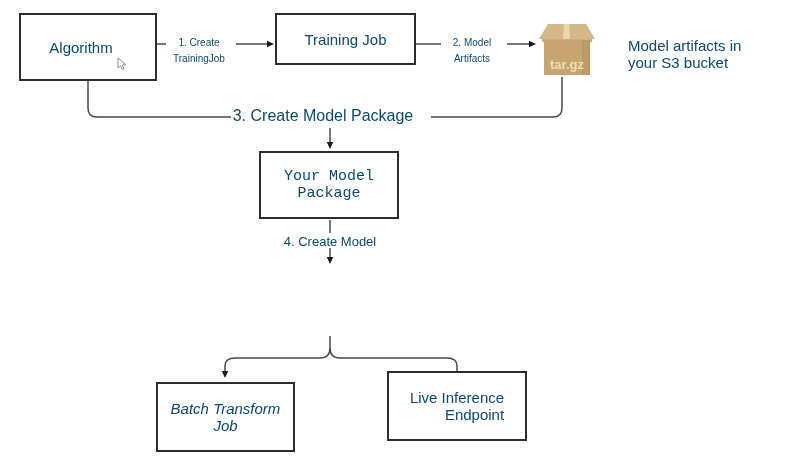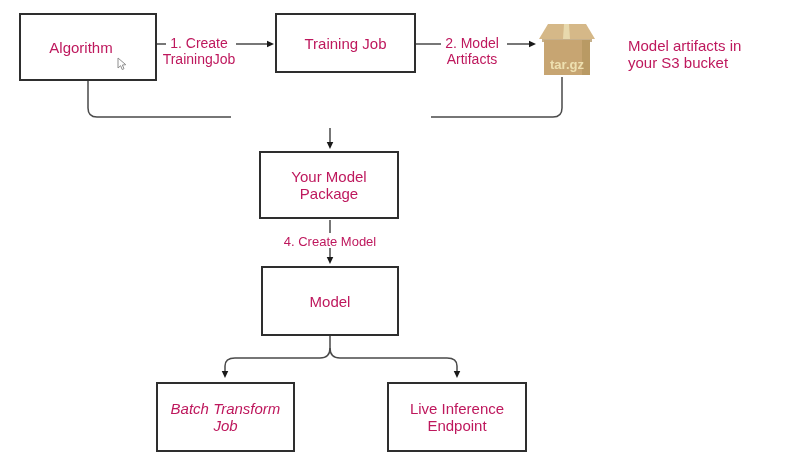--- a/index.html
+++ b/index.html
@@ -1,35 +1,35 @@
 <!DOCTYPE html>
 <html><head>
 <meta charset="utf-8">
 <style>
   html,body{margin:0;padding:0;background:#fff;}
   .canvas{
     position:relative;width:800px;height:457px;background:#ffffff;
-    font-family:"Liberation Sans","DejaVu Sans",sans-serif;color:#be185d;
+    font-family:"Liberation Sans","DejaVu Sans",sans-serif;color:#0c4a6e;
     overflow:hidden;
   }
   .wires{position:absolute;left:0;top:0;width:800px;height:457px;pointer-events:none;}
   .node{
     position:absolute;box-sizing:border-box;background:#ffffff;
     border:2px solid #2e2e2e;display:flex;align-items:center;justify-content:center;
     text-align:center;font-size:15px;line-height:17px;white-space:pre-line;
   }
   .node-inner{display:flex;align-items:center;justify-content:center;gap:2px;}
   #algorithm{left:19px;top:13px;width:138px;height:68px;}
-  #training-job{left:275px;top:13px;width:141px;height:60px;align-items:center;}
-  #your-model-package{left:259px;top:151px;width:140px;height:68px;}
+  #training-job{left:275px;top:13px;width:141px;height:52px;align-items:center;}
+  #your-model-package{left:259px;top:151px;width:140px;height:68px;font-family:Liberation Mono, monospace;}
   #model{left:261px;top:266px;width:138px;height:70px;}
   #batch-transform-job{left:156px;top:382px;width:139px;height:70px;font-style:italic;}
-  #live-inference-endpoint{left:387px;top:382px;width:140px;height:70px;}
+  #live-inference-endpoint{left:387px;top:371px;width:140px;height:70px;text-align:right;}
   .edge-label{
-    position:absolute;font-size:14px;line-height:16px;text-align:center;
+    position:absolute;font-size:10px;line-height:16px;text-align:center;
     white-space:pre-line;
   }
   #label-step1{left:139px;top:35px;width:120px;}
   #label-step2{left:412px;top:35px;width:120px;text-align:center;}
   #label-step3{left:223px;top:108px;width:200px;font-size:16px;white-space:nowrap;}
   #label-step4{left:270px;top:234px;width:120px;font-size:13px;white-space:nowrap;}
   #s3-caption{
     position:absolute;left:628px;top:37px;width:160px;font-size:15px;
     line-height:17px;text-align:left;white-space:pre-line;
   }
@@ -86,38 +86,36 @@
 
   <div class="node" id="training-job">
     <span>Training Job</span>
   </div>
 
   <div class="node" id="your-model-package">
     <span>Your Model
 Package</span>
   </div>
 
-  <div class="node" id="model">
-    <span>Model</span>
-  </div>
 
   <div class="node" id="batch-transform-job">
     <span>Batch Transform
 Job</span>
   </div>
 
   <div class="node" id="live-inference-endpoint">
     <span>Live Inference
 Endpoint</span>
   </div>
 
   <div class="edge-label" id="label-step1">1. Create
 TrainingJob</div>
   <div class="edge-label" id="label-step2">2. Model
 Artifacts</div>
+  <div class="edge-label" id="label-step3">3. Create Model Package</div>
   <div class="edge-label" id="label-step4">4. Create Model</div>
 
   <svg id="targz-icon" viewBox="0 0 58 58" xmlns="http://www.w3.org/2000/svg">
 
     <polygon points="10,5 48,5 57,20 1,20" fill="#d5b888"></polygon>
 
     <polygon points="26,5 31,5 32,20 25,20" fill="#e8d9ad"></polygon>
 
     <rect x="4" y="20" width="50" height="3" fill="#a8854f" opacity="0.65"></rect>
 

